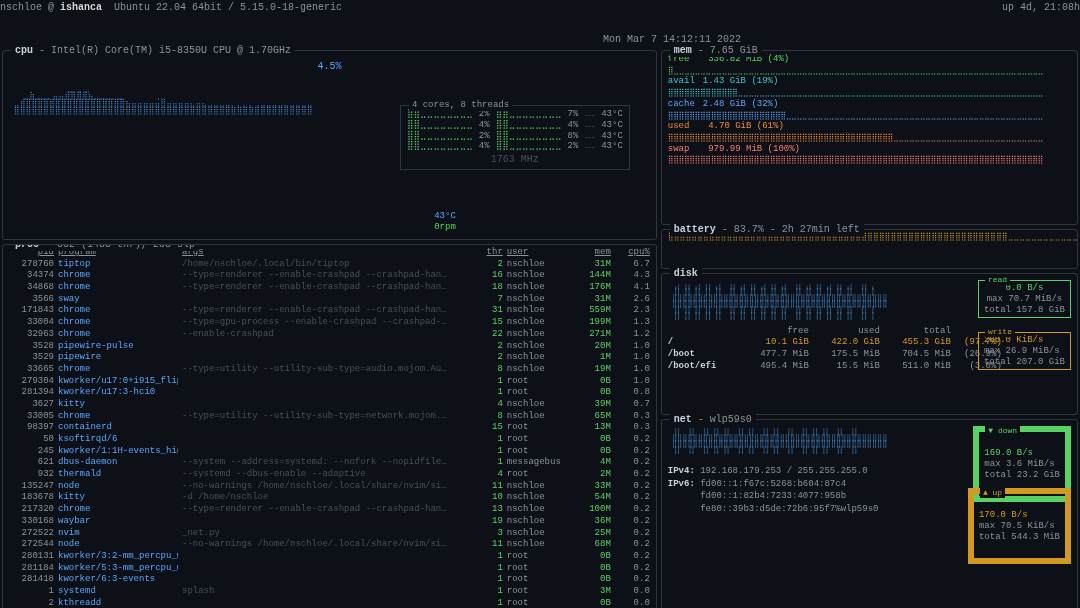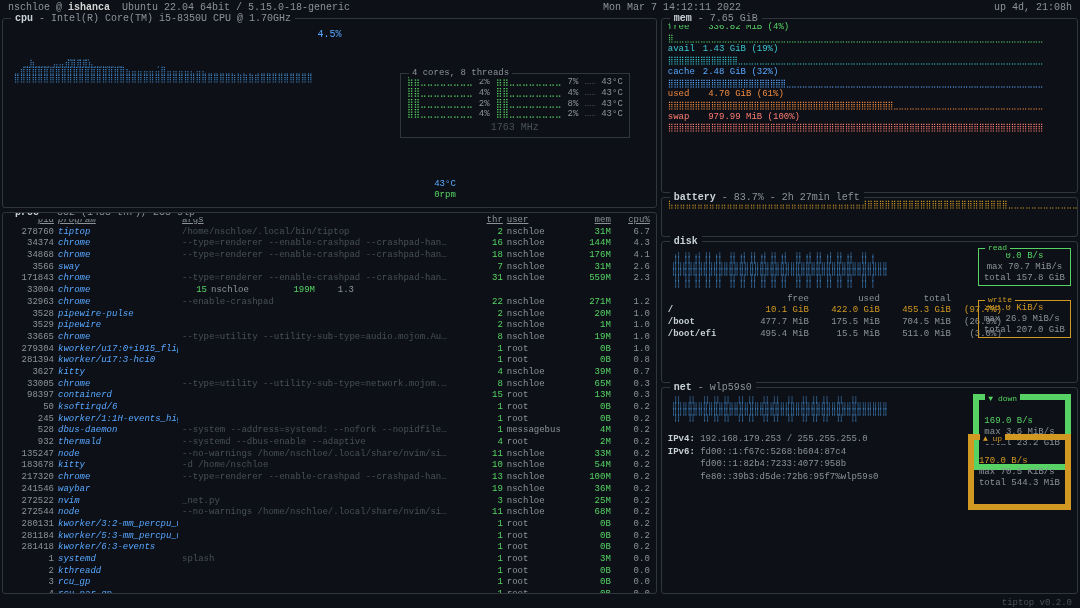--- a/index.html
+++ b/index.html
@@ -9,25 +9,25 @@
   font-family: 'Courier New', monospace;
   font-size: 10px;
   line-height: 1.2;
   width: 1080px;
   height: 608px;
   overflow: hidden;
 }
 .header {
   display: flex;
   justify-content: space-between;
-  padding: 2px 8px;
+  padding: 2px 0;
   color: #8b9299;
 }
 .header .left { color: #8b9299; }
-.header .center { color: #8b9299; }
+.header .center { color: #8b9299; margin-top: 32px; }
 .header .right { color: #8b9299; }
 .host { color: #d4d4d4; font-weight: bold; }
 .main { display: flex; height: calc(100% - 28px); }
 .left-col { width: 61%; display: flex; flex-direction: column; }
 .right-col { width: 39%; display: flex; flex-direction: column; }
 .panel {
   border: 1px solid #30363d;
   margin: 2px;
   padding: 2px 6px;
   border-radius: 3px;
@@ -80,21 +80,21 @@
 }
 .core-row { display: flex; gap: 6px; font-size: 9px; }
 .core-row .bar { color: #56d364; }
 .cpu-stats { padding-top: 4px; position: absolute; right: 200px; bottom: 6px; }
 .cpu-stats div { font-size: 9px; }
 .proc-panel { flex: 1; overflow: hidden; }
 .proc-table { width: 100%; font-size: 9px; }
 .proc-row { display: flex; gap: 4px; line-height: 1.3; }
 .proc-row.head { text-decoration: underline; color: #8b9299; }
 .col-pid { width: 45px; text-align: right; }
-.col-prog { width: 120px; color: #58a6ff; overflow: hidden; text-overflow: clip; white-space: nowrap; font-style: italic; }
+.col-prog { width: 120px; color: #58a6ff; overflow: hidden; text-overflow: clip; white-space: nowrap; }
 .col-args { flex: 1; overflow: hidden; text-overflow: ellipsis; white-space: nowrap; color: #484f58; }
 .col-thr { width: 25px; text-align: right; color: #56d364; }
 .col-user { width: 60px; }
 .col-mem { width: 40px; text-align: right; color: #56d364; }
 .col-cpu { width: 35px; text-align: right; }
 .mem-panel { height: 175px; }
 .mem-line { padding: 1px 0; font-size: 9px; }
 .mem-label { display: inline-block; width: 35px; }
 .mem-bar { font-size: 8px; letter-spacing: -0.5px; }
 .battery-panel { height: 40px; }
@@ -131,21 +131,21 @@
 .net-panel { flex: 1; }
 .net-graph { font-size: 7px; white-space: pre; line-height: 0.85; padding-top: 8px; color: #4184c4; }
 .net-box {
   border: 6px solid #ffffff;
   position: absolute;
   right: 6px;
   padding: 16px 5px;
   font-size: 9px;
 }
 .net-box-down { top: 6px; border-color: #56d364; }
-.net-box-up { top: 46px; border-color: #d29922; }
+.net-box-up { top: 68px; border-color: #d29922; }
 .net-box-title {
   position: absolute;
   top: -6px;
   left: 6px;
   background: #0d1117;
   padding: 0 3px;
   font-size: 8px;
 }
 .ip-line { font-size: 9px; padding-top: 2px; }
 .ip-label { color: #c9d1d9; font-weight: bold; }
@@ -280,20 +280,21 @@
               <div class="col-prog">chrome</div>
               <div class="col-args">--type=renderer --enable-crashpad --crashpad-han…</div>
               <div class="col-thr">31</div>
               <div class="col-user">nschloe</div>
               <div class="col-mem">559M</div>
               <div class="col-cpu">2.3</div>
             </div>
             <div class="proc-row">
               <div class="col-pid">33004</div>
               <div class="col-prog">chrome</div>
+              <div class="col-args">--type=gpu-process --enable-crashpad --crashpad-…</div>
               <div class="col-thr">15</div>
               <div class="col-user">nschloe</div>
               <div class="col-mem">199M</div>
               <div class="col-cpu">1.3</div>
             </div>
             <div class="proc-row">
               <div class="col-pid">32963</div>
               <div class="col-prog">chrome</div>
               <div class="col-args">--enable-crashpad</div>
               <div class="col-thr">22</div>
@@ -385,21 +386,21 @@
             <div class="proc-row">
               <div class="col-pid">245</div>
               <div class="col-prog">kworker/1:1H-events_hig…</div>
               <div class="col-args"></div>
               <div class="col-thr">1</div>
               <div class="col-user">root</div>
               <div class="col-mem">0B</div>
               <div class="col-cpu">0.2</div>
             </div>
             <div class="proc-row">
-              <div class="col-pid">528</div>
+              <div class="col-pid">621</div>
               <div class="col-prog">dbus-daemon</div>
               <div class="col-args">--system --address=systemd: --nofork --nopidfile…</div>
               <div class="col-thr">1</div>
               <div class="col-user">messagebus</div>
               <div class="col-mem">4M</div>
               <div class="col-cpu">0.2</div>
             </div>
             <div class="proc-row">
               <div class="col-pid">932</div>
               <div class="col-prog">thermald</div>
@@ -430,21 +431,21 @@
             <div class="proc-row">
               <div class="col-pid">217320</div>
               <div class="col-prog">chrome</div>
               <div class="col-args">--type=renderer --enable-crashpad --crashpad-han…</div>
               <div class="col-thr">13</div>
               <div class="col-user">nschloe</div>
               <div class="col-mem">100M</div>
               <div class="col-cpu">0.2</div>
             </div>
             <div class="proc-row">
-              <div class="col-pid">241546</div>
+              <div class="col-pid">330168</div>
               <div class="col-prog">waybar</div>
               <div class="col-args"></div>
               <div class="col-thr">19</div>
               <div class="col-user">nschloe</div>
               <div class="col-mem">36M</div>
               <div class="col-cpu">0.2</div>
             </div>
             <div class="proc-row">
               <div class="col-pid">272522</div>
               <div class="col-prog">nvim</div>

